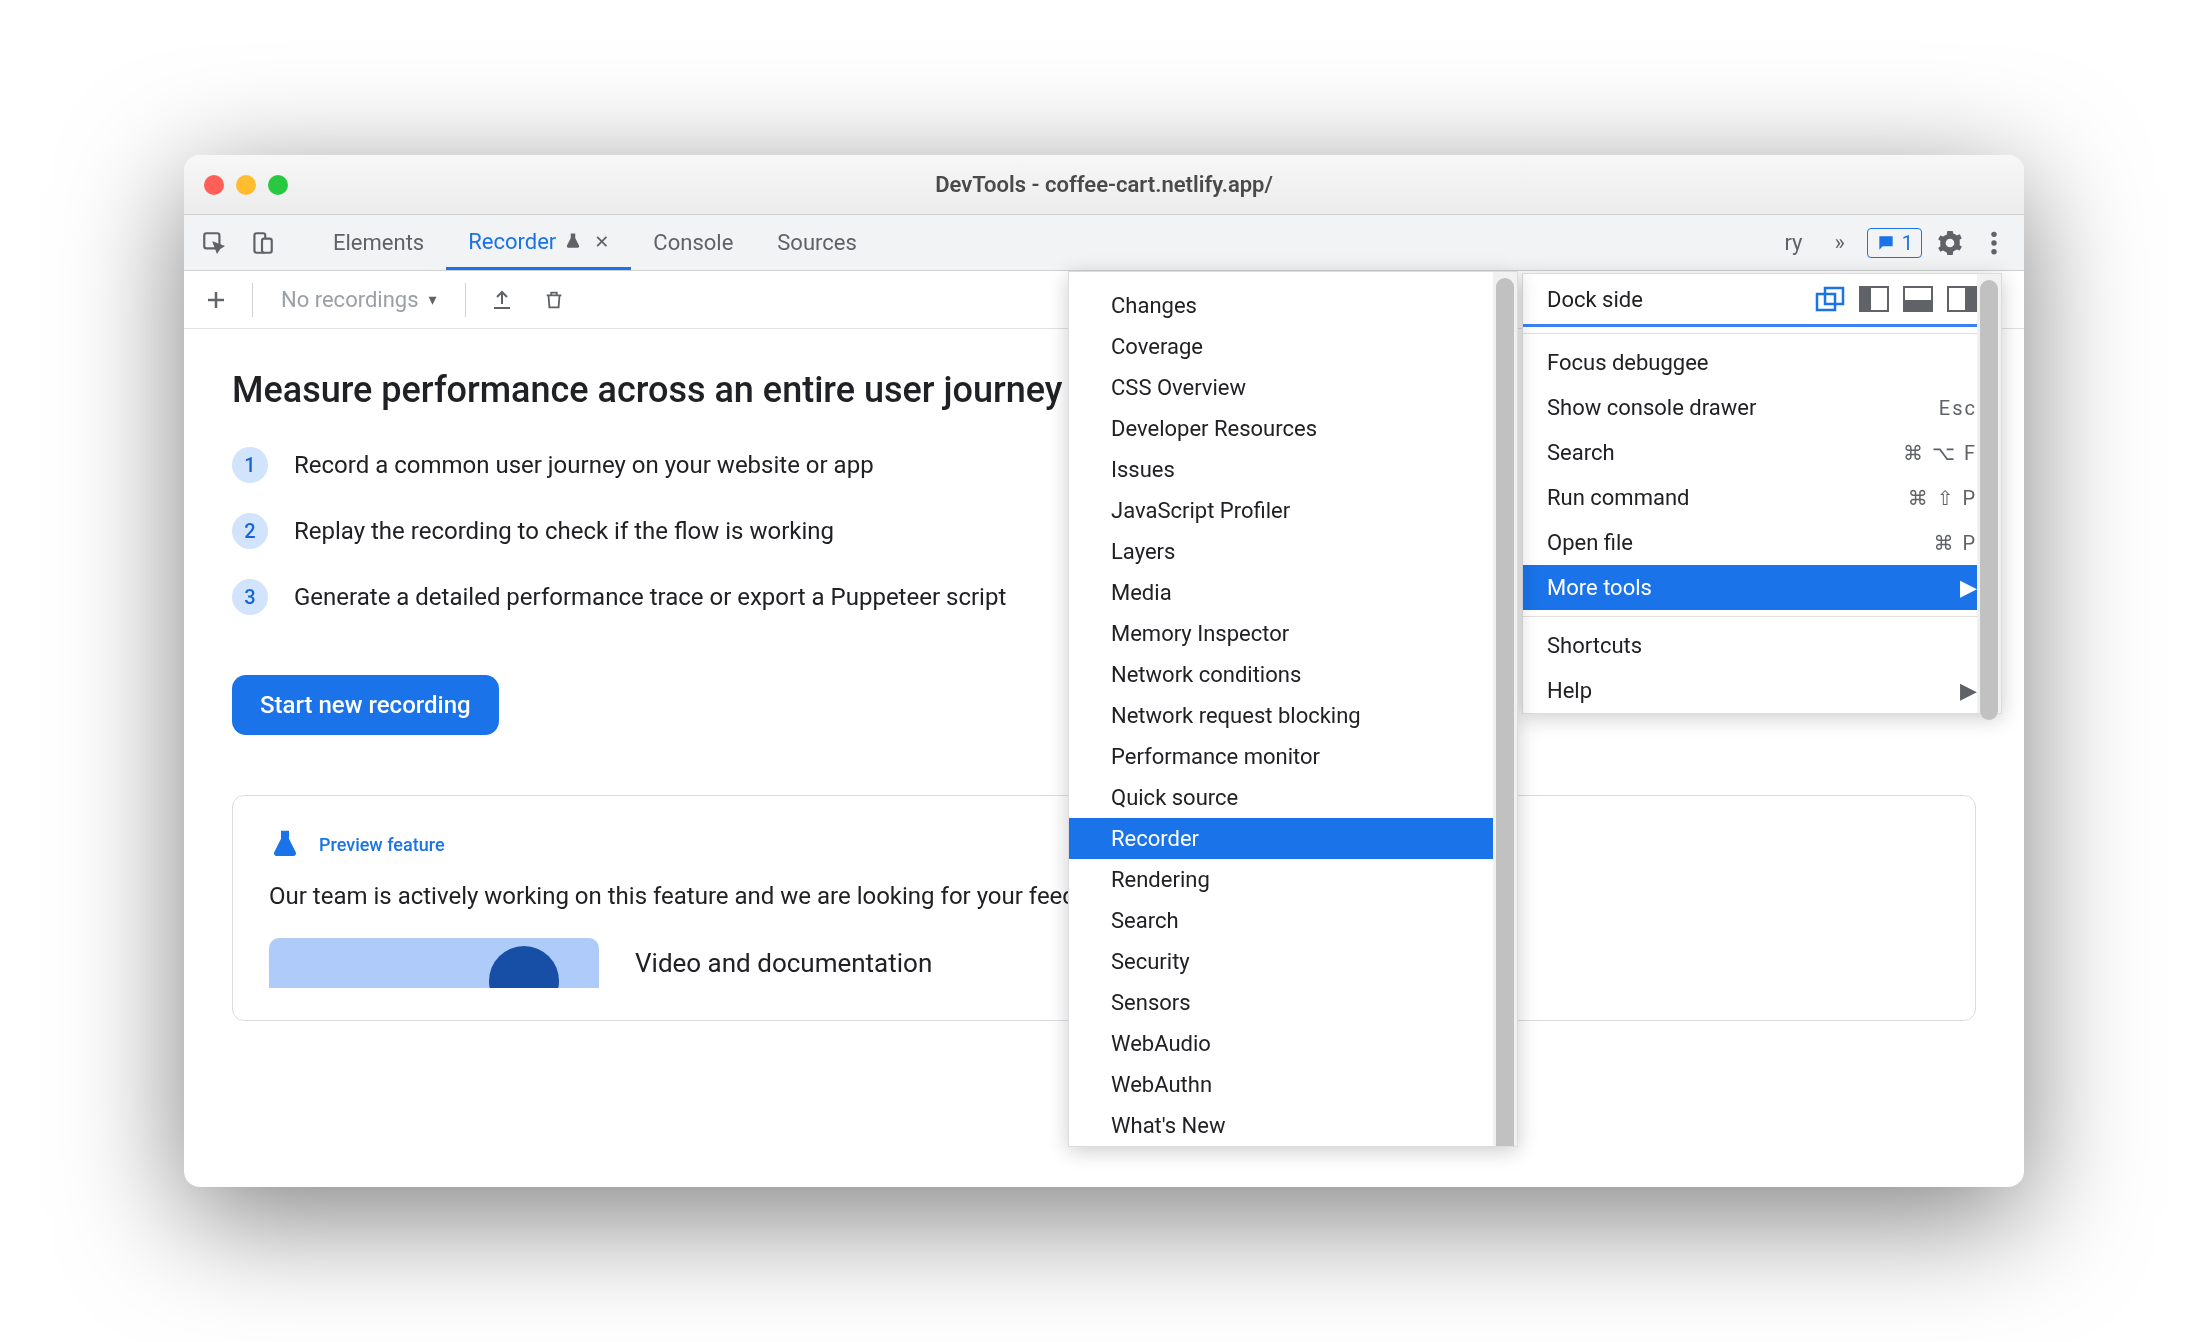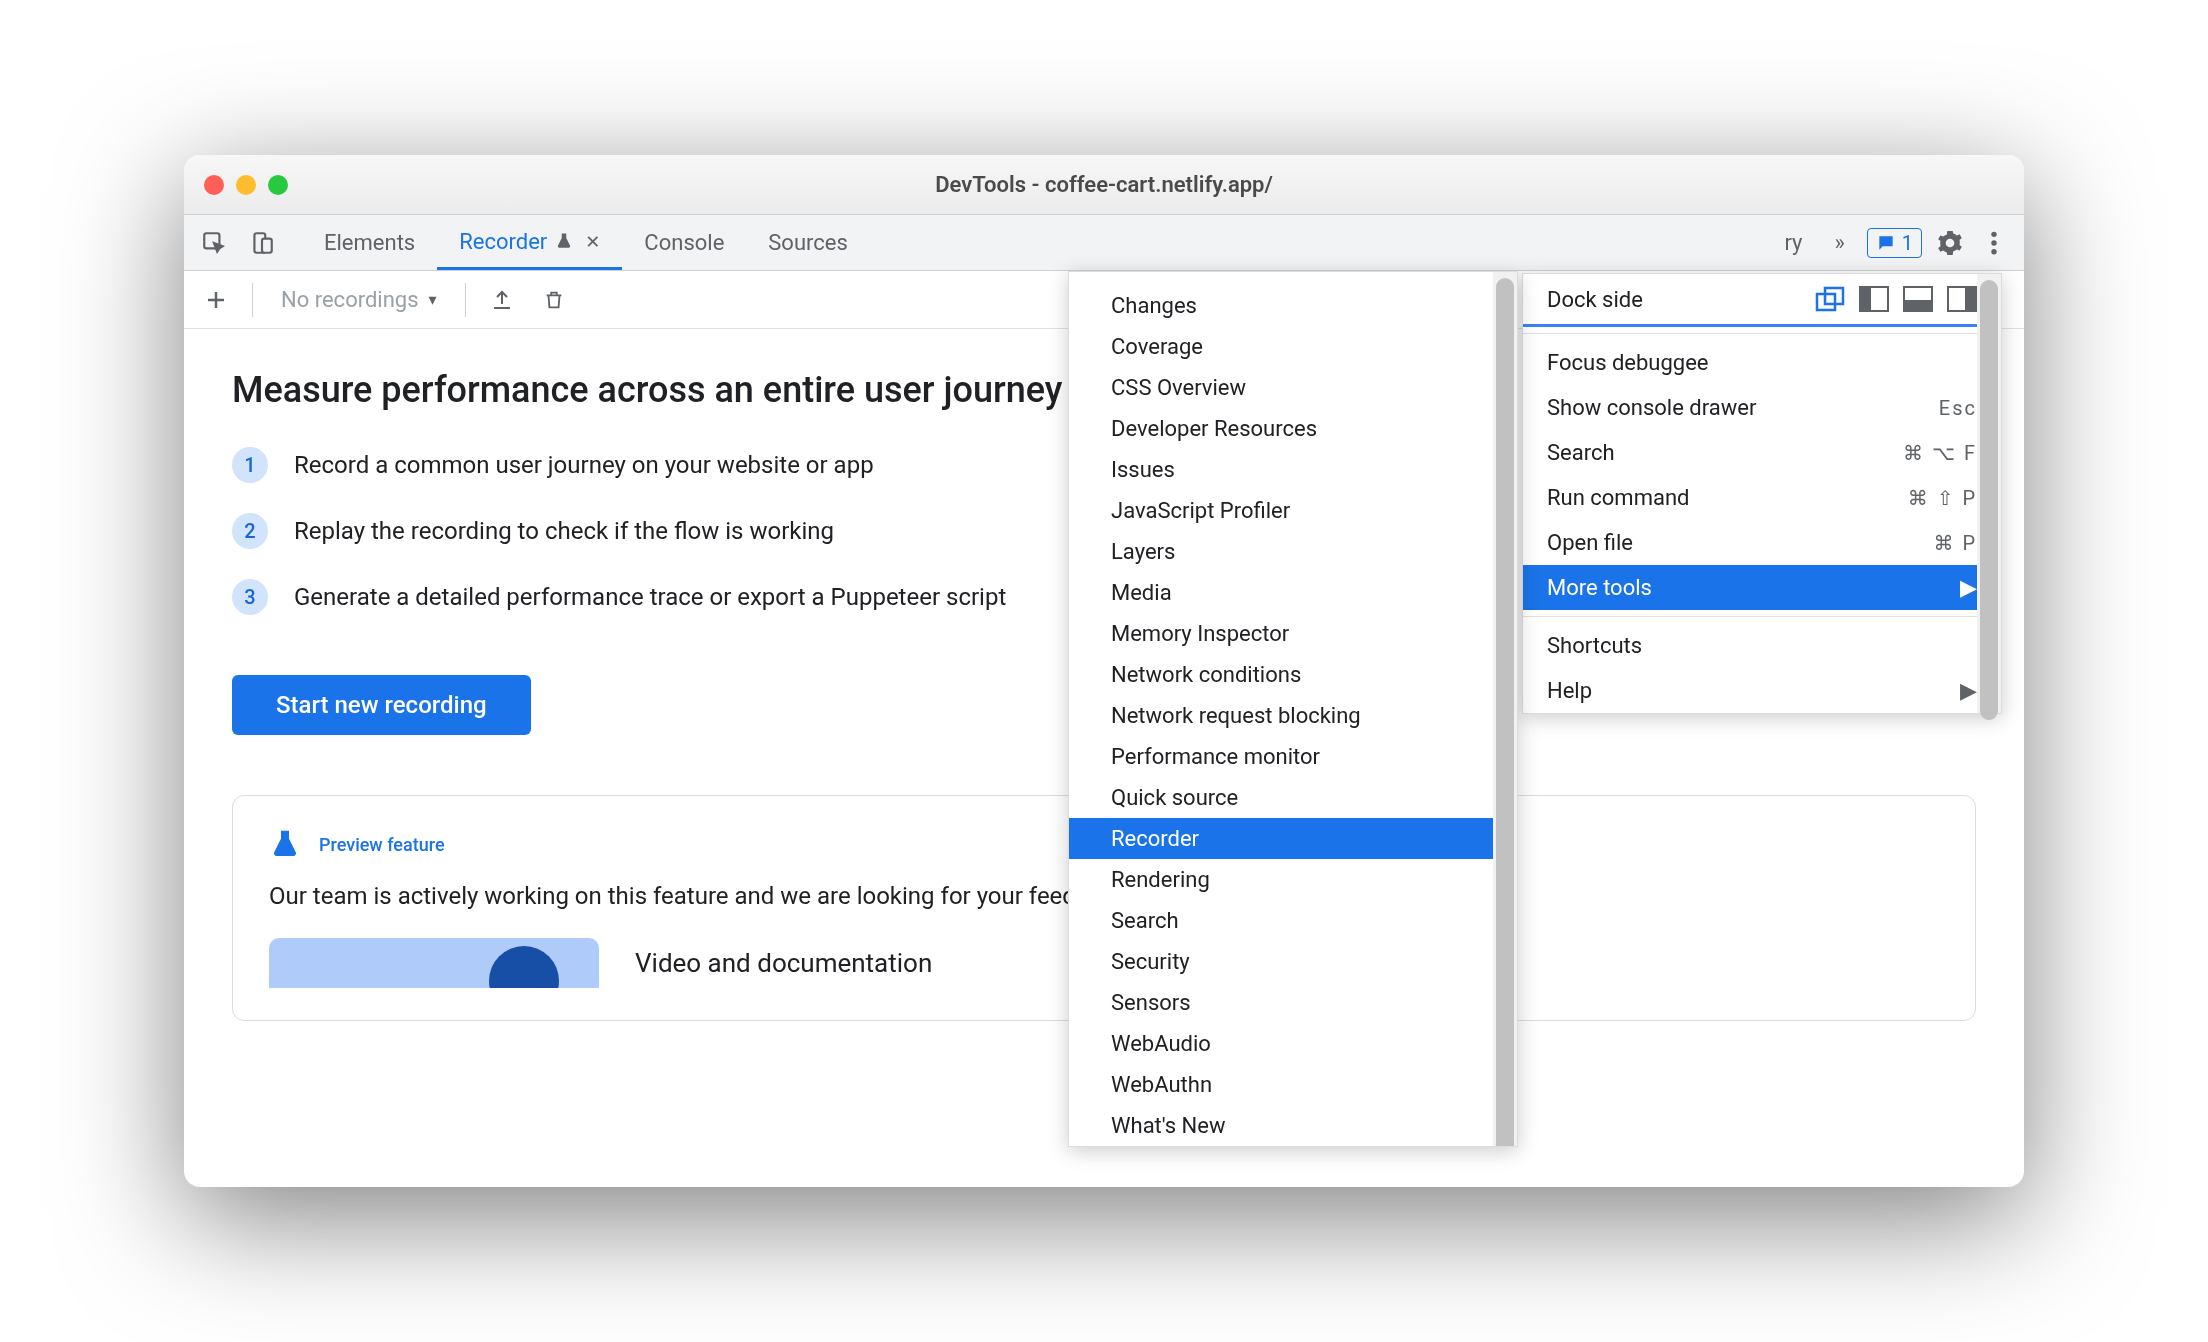--- a/index.html
+++ b/index.html
@@ -6,42 +6,42 @@
 body { background: #fff; width: 2208px; height: 1342px; display: flex; align-items: center; justify-content: center; }
 .shadow-wrap { filter: drop-shadow(0 30px 60px rgba(0,0,0,0.5)); }
 .window { width: 1840px; height: 1032px; background: #fff; border-radius: 16px; overflow: hidden; position: relative; }
 .titlebar { height: 60px; background: linear-gradient(to bottom, #f7f7f7, #ececec); display: flex; align-items: center; padding: 0 20px; border-bottom: 1px solid #d0d0d0; position: relative; }
 .traffic { display: flex; gap: 12px; }
 .traffic span { width: 20px; height: 20px; border-radius: 50%; }
 .t-red { background: #ff5f57; }
 .t-yellow { background: #febc2e; }
 .t-green { background: #28c840; }
 .title { position: absolute; left: 50%; transform: translateX(-50%); font-size: 22px; font-weight: 600; color: #4a4a4a; }
-.topbar { height: 56px; background: #f1f3f4; border-bottom: 1px solid #d0d0d0; display: flex; align-items: center; }
+.topbar { height: 56px; background: #f1f3f4; border-bottom: 1px solid #d0d0d0; display: flex; align-items: center; gap: 9px; }
 .topbar-left { display: flex; align-items: center; padding: 0 14px; gap: 16px; }
 .icon-btn { width: 32px; height: 32px; display: flex; align-items: center; justify-content: center; color: #5f6368; }
 .tabs { display: flex; align-items: stretch; height: 100%; margin-left: 10px; }
 .tab { display: flex; align-items: center; padding: 0 22px; font-size: 22px; color: #5f6368; cursor: pointer; gap: 8px; }
 .tab.active { color: #1a73e8; border-bottom: 3px solid #1a73e8; }
 .tab.active .lab-icon { color: #5f6368; }
 .close-x { font-size: 18px; color: #5f6368; margin-left: 4px; }
 .topbar-right { margin-left: auto; display: flex; align-items: center; padding: 0 14px; gap: 12px; }
 .overflow-arrows { color: #5f6368; font-size: 22px; padding: 0 10px; }
 .issue-pill { display: flex; align-items: center; gap: 6px; color: #1a73e8; border: 1.5px solid #1a73e8; border-radius: 4px; padding: 2px 8px; font-size: 20px; }
 .subbar { height: 58px; background: #fff; border-bottom: 1px solid #e1e1e1; display: flex; align-items: center; padding: 0 16px; gap: 20px; }
 .sub-sep { width: 1px; height: 34px; background: #d0d0d0; }
 .dropdown { display: flex; align-items: center; gap: 10px; color: #9aa0a6; font-size: 22px; padding: 0 8px; }
 .chev { font-size: 16px; color: #5f6368; }
 .main { padding: 40px 48px; position: relative; }
 h1 { font-size: 36px; font-weight: 500; color: #202124; margin-bottom: 36px; }
 .steps { display: flex; flex-direction: column; gap: 30px; margin-bottom: 60px; }
 .step { display: flex; align-items: center; gap: 26px; }
 .step-num { width: 36px; height: 36px; border-radius: 50%; background: #d2e3fc; color: #1967d2; display: flex; align-items: center; justify-content: center; font-size: 20px; font-weight: 500; }
 .step-text { font-size: 24px; color: #202124; }
-.primary-btn { background: #1a73e8; color: #fff; border: none; border-radius: 6px; padding: 16px 44px; font-size: 24px; font-weight: 500; cursor: pointer; }
+.primary-btn { background: #1a73e8; color: #fff; border: none; border-radius: 14px; padding: 16px 28px; font-size: 24px; font-weight: 500; cursor: pointer; }
 .card { border: 1px solid #dadce0; border-radius: 12px; padding: 32px 36px; margin-top: 60px; }
 .card-head { display: flex; align-items: center; gap: 18px; margin-bottom: 22px; }
 .card-title { color: #1a73e8; font-size: 18px; font-weight: 500; }
 .card-text { font-size: 24px; color: #202124; margin-bottom: 28px; }
 .card-bottom { display: flex; align-items: center; gap: 36px; }
 .mock-thumb { width: 330px; height: 50px; background: #aecbfa; border-radius: 10px 10px 0 0; position: relative; overflow: hidden; }
 .mock-thumb::after { content: ""; position: absolute; right: 40px; top: 8px; width: 70px; height: 70px; background: #174ea6; border-radius: 50%; }
 .section-title { font-size: 26px; color: #202124; }
 .menu-panel { position: absolute; background: #fff; border: 1px solid #dadce0; box-shadow: 0 4px 20px rgba(0,0,0,0.2); }
 .main-menu { top: 118px; right: 22px; width: 480px; }

